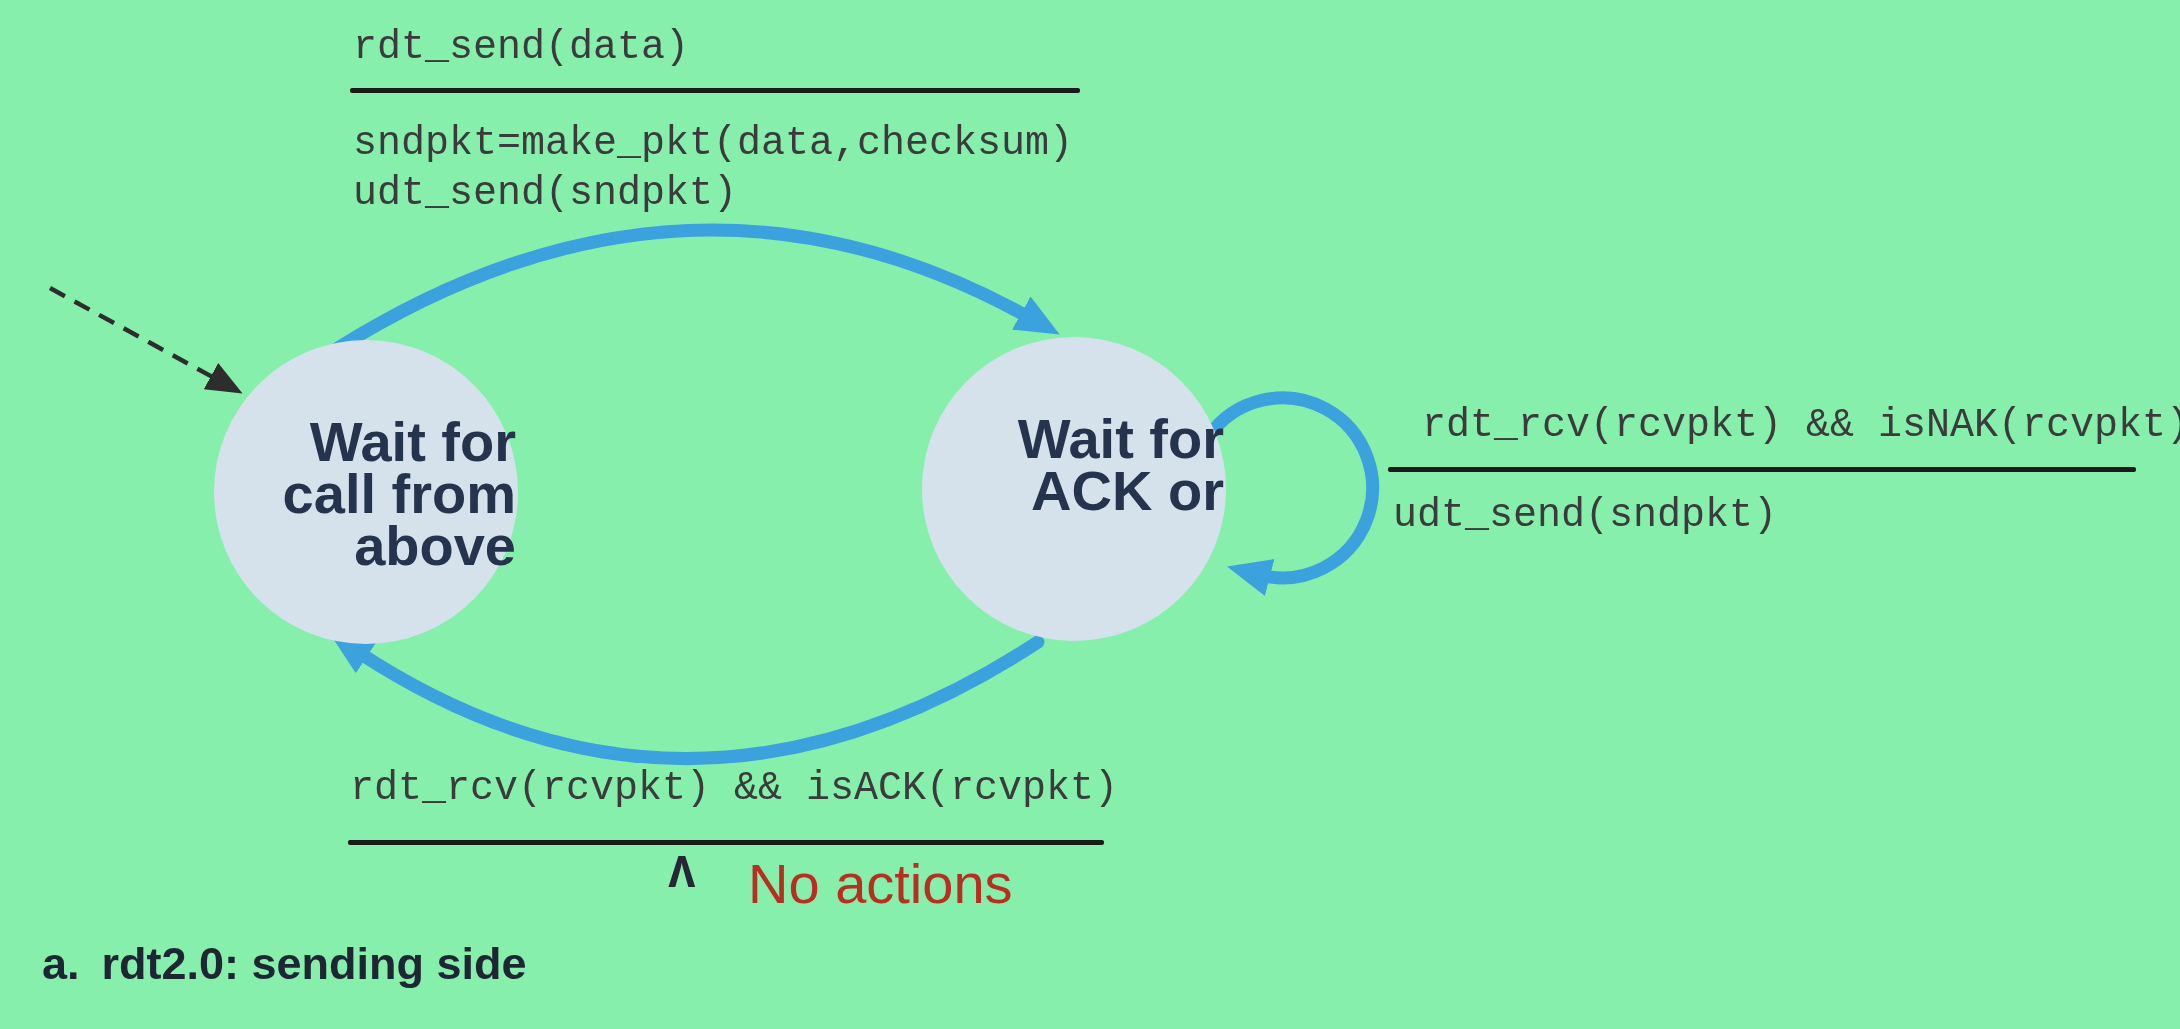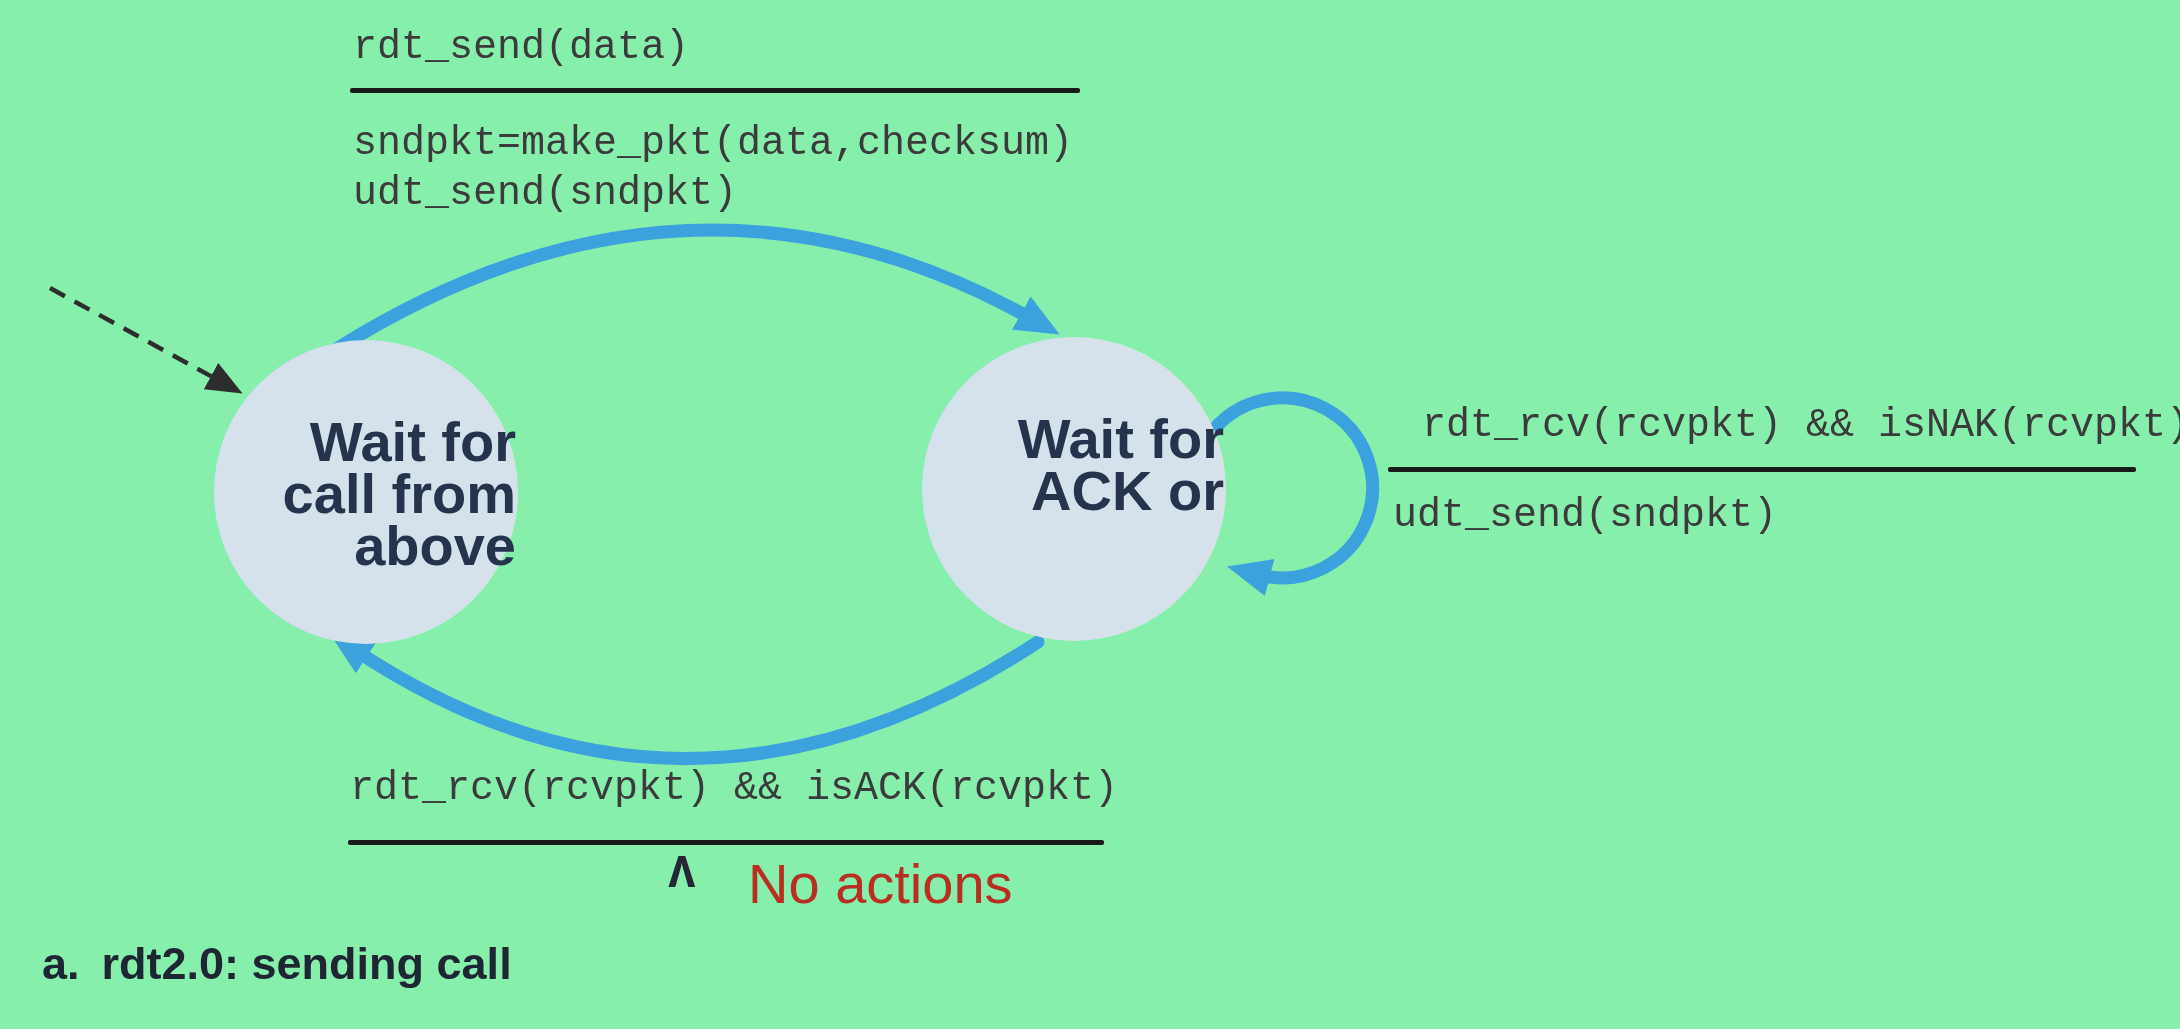--- a/index.html
+++ b/index.html
@@ -118,16 +118,16 @@
   <div class="rule" style="left:1388px; top:467px; width:748px;"></div>
   <div class="code" style="left:1393px; top:492px;">udt_send(sndpkt)</div>
 
   <div class="code" style="left:350px; top:765px;">rdt_rcv(rcvpkt) &amp;&amp; isACK(rcvpkt)</div>
   <div class="rule" style="left:348px; top:840px; width:756px;"></div>
   <div class="lambda" style="left:668px; top:850px;">Λ</div>
   <div class="annotation" style="left:748px; top:852px;">No actions</div>
 
   <div class="caption">
     <span>a.</span>
-    <span>rdt2.0: sending call</span>
+    <span>rdt2.0: sending side</span>
   </div>
 
 </div>
 
 </body></html>

